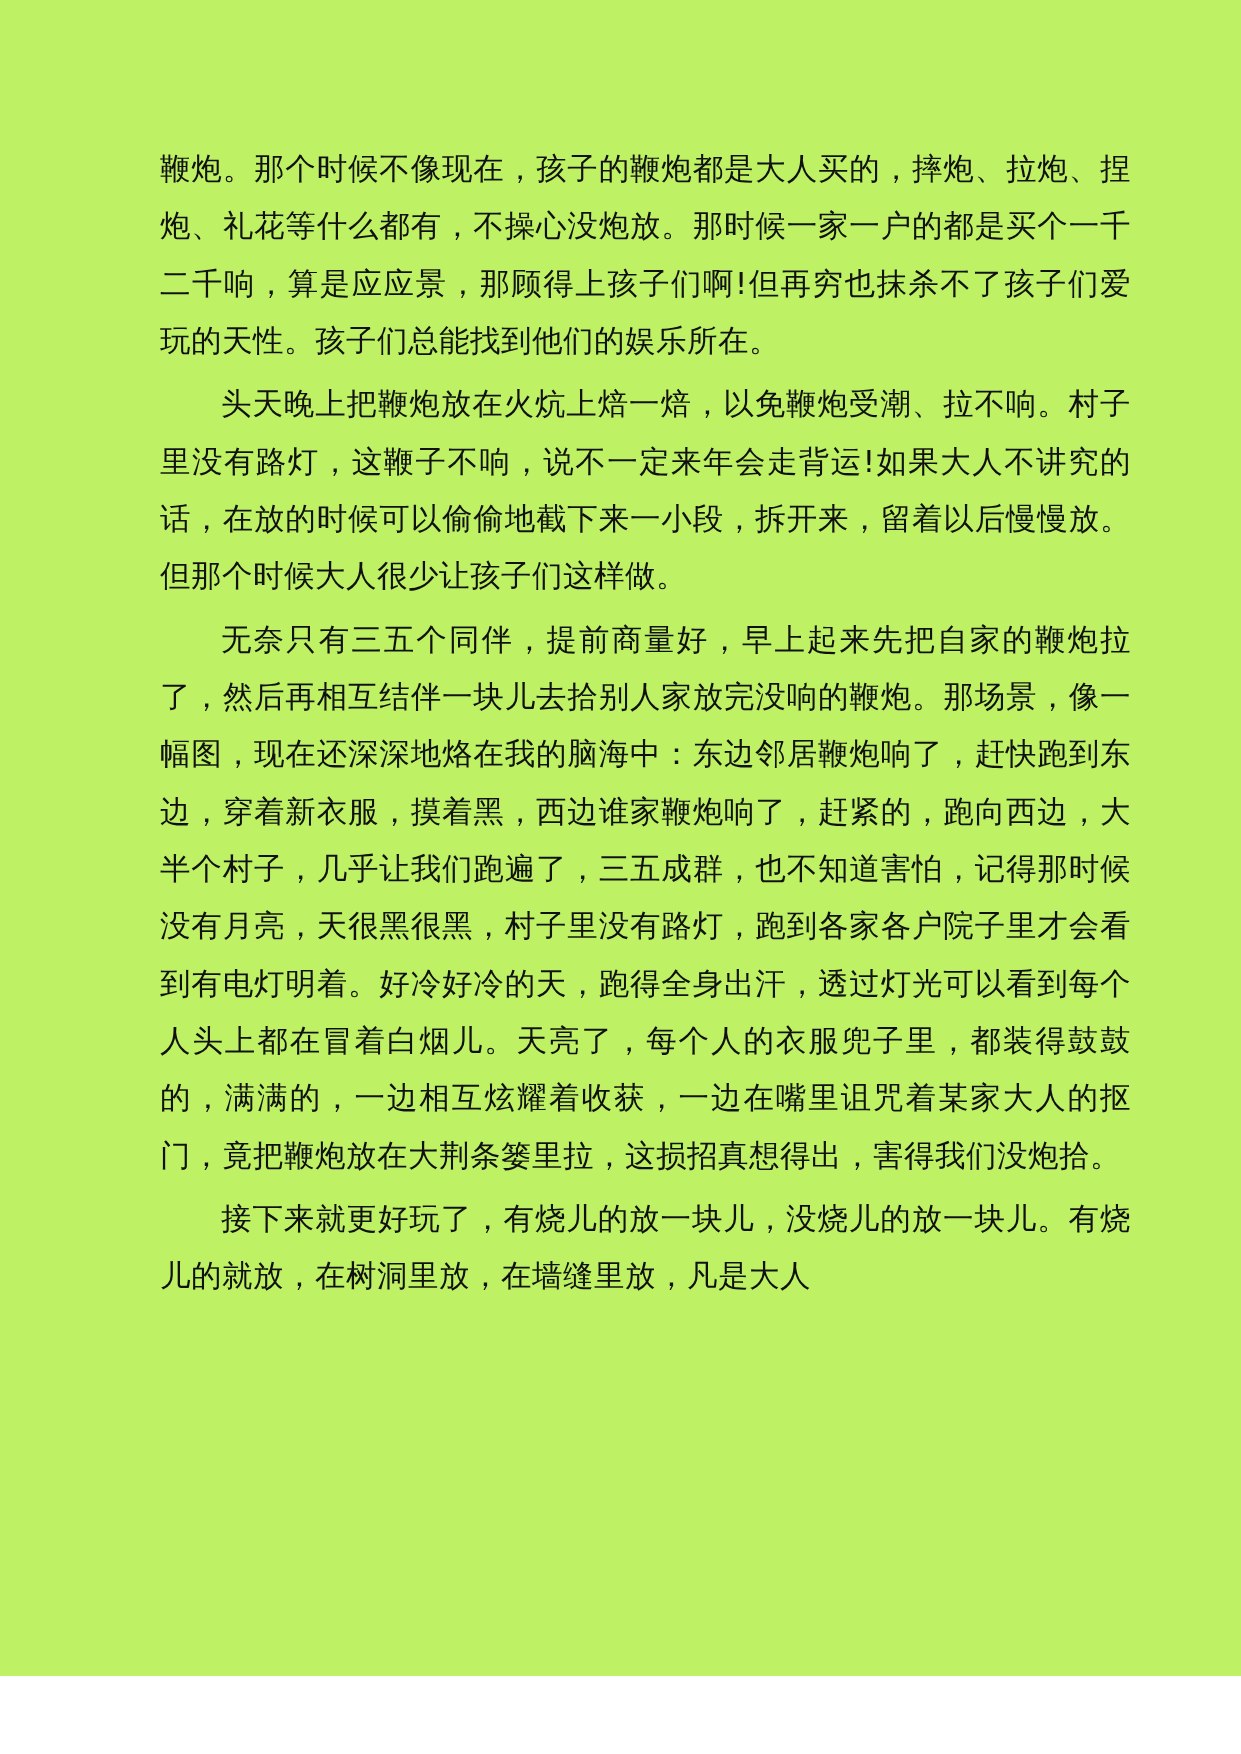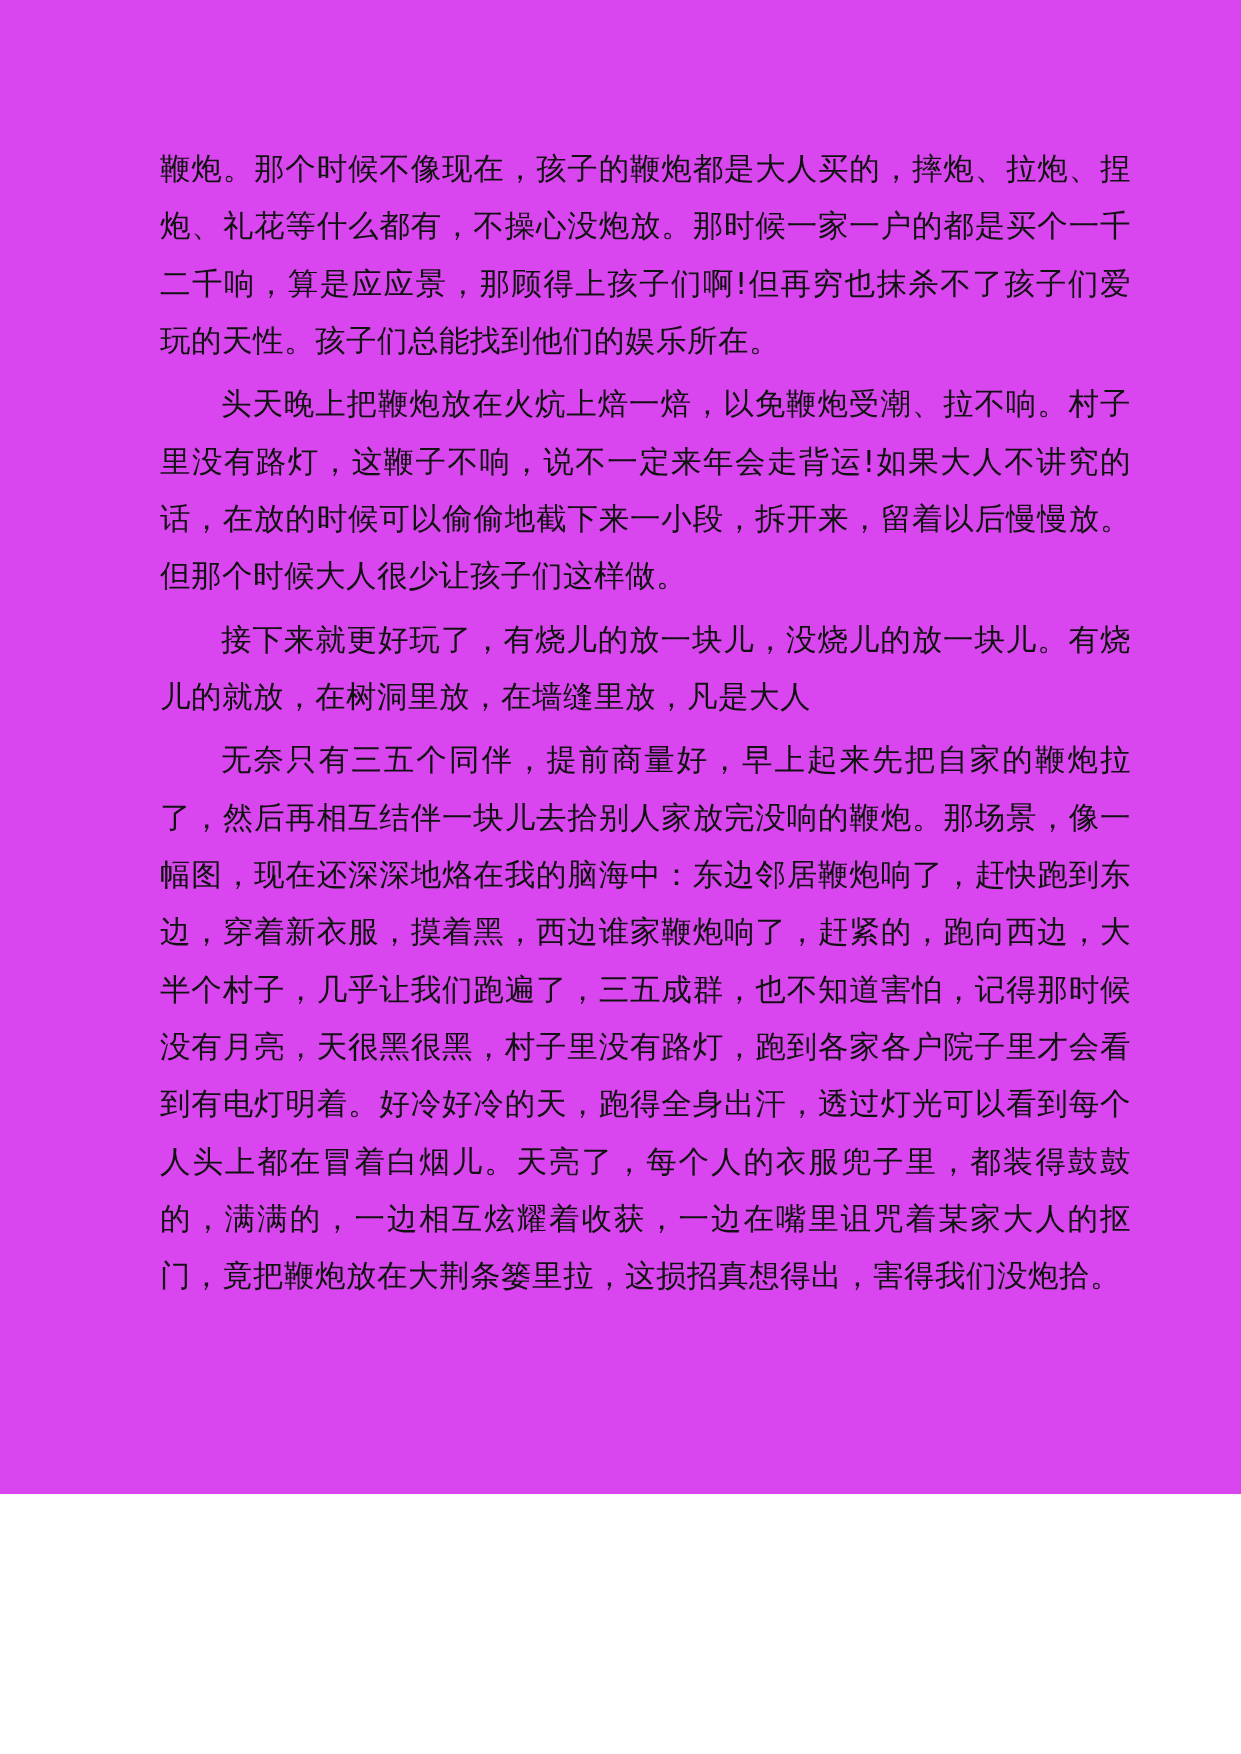--- a/index.html
+++ b/index.html
@@ -9,23 +9,23 @@
   }
   body {
     width: 1241px;
     height: 1754px;
     font-family: "DejaVu Sans", sans-serif;
     color: #1a1a1a;
   }
   .page {
     box-sizing: border-box;
     width: 1241px;
-    height: 1494px;
+    height: 1676px;
     padding: 140px 110px 80px 160px;
-    background: #d946ef;
+    background: #bef264;
   }
   .doc-body {
     font-size: 30.5px;
     line-height: 1.88;
     text-align: justify;
     text-justify: inter-ideograph;
     letter-spacing: 0.5px;
     color: #111111;
   }
   .para {
@@ -36,16 +36,16 @@
     text-indent: 0;
   }
 </style>
 </head>
 <body>
 
 <div class="page">
   <div class="doc-body">
     <p class="para no-indent">鞭炮。那个时候不像现在，孩子的鞭炮都是大人买的，摔炮、拉炮、捏炮、礼花等什么都有，不操心没炮放。那时候一家一户的都是买个一千二千响，算是应应景，那顾得上孩子们啊!但再穷也抹杀不了孩子们爱玩的天性。孩子们总能找到他们的娱乐所在。</p>
     <p class="para">头天晚上把鞭炮放在火炕上焙一焙，以免鞭炮受潮、拉不响。村子里没有路灯，这鞭子不响，说不一定来年会走背运!如果大人不讲究的话，在放的时候可以偷偷地截下来一小段，拆开来，留着以后慢慢放。但那个时候大人很少让孩子们这样做。</p>
+    <p class="para">无奈只有三五个同伴，提前商量好，早上起来先把自家的鞭炮拉了，然后再相互结伴一块儿去拾别人家放完没响的鞭炮。那场景，像一幅图，现在还深深地烙在我的脑海中：东边邻居鞭炮响了，赶快跑到东边，穿着新衣服，摸着黑，西边谁家鞭炮响了，赶紧的，跑向西边，大半个村子，几乎让我们跑遍了，三五成群，也不知道害怕，记得那时候没有月亮，天很黑很黑，村子里没有路灯，跑到各家各户院子里才会看到有电灯明着。好冷好冷的天，跑得全身出汗，透过灯光可以看到每个人头上都在冒着白烟儿。天亮了，每个人的衣服兜子里，都装得鼓鼓的，满满的，一边相互炫耀着收获，一边在嘴里诅咒着某家大人的抠门，竟把鞭炮放在大荆条篓里拉，这损招真想得出，害得我们没炮拾。</p>
     <p class="para">接下来就更好玩了，有烧儿的放一块儿，没烧儿的放一块儿。有烧儿的就放，在树洞里放，在墙缝里放，凡是大人</p>
-    <p class="para">无奈只有三五个同伴，提前商量好，早上起来先把自家的鞭炮拉了，然后再相互结伴一块儿去拾别人家放完没响的鞭炮。那场景，像一幅图，现在还深深地烙在我的脑海中：东边邻居鞭炮响了，赶快跑到东边，穿着新衣服，摸着黑，西边谁家鞭炮响了，赶紧的，跑向西边，大半个村子，几乎让我们跑遍了，三五成群，也不知道害怕，记得那时候没有月亮，天很黑很黑，村子里没有路灯，跑到各家各户院子里才会看到有电灯明着。好冷好冷的天，跑得全身出汗，透过灯光可以看到每个人头上都在冒着白烟儿。天亮了，每个人的衣服兜子里，都装得鼓鼓的，满满的，一边相互炫耀着收获，一边在嘴里诅咒着某家大人的抠门，竟把鞭炮放在大荆条篓里拉，这损招真想得出，害得我们没炮拾。</p>
   </div>
 </div>
 
 </body></html>

